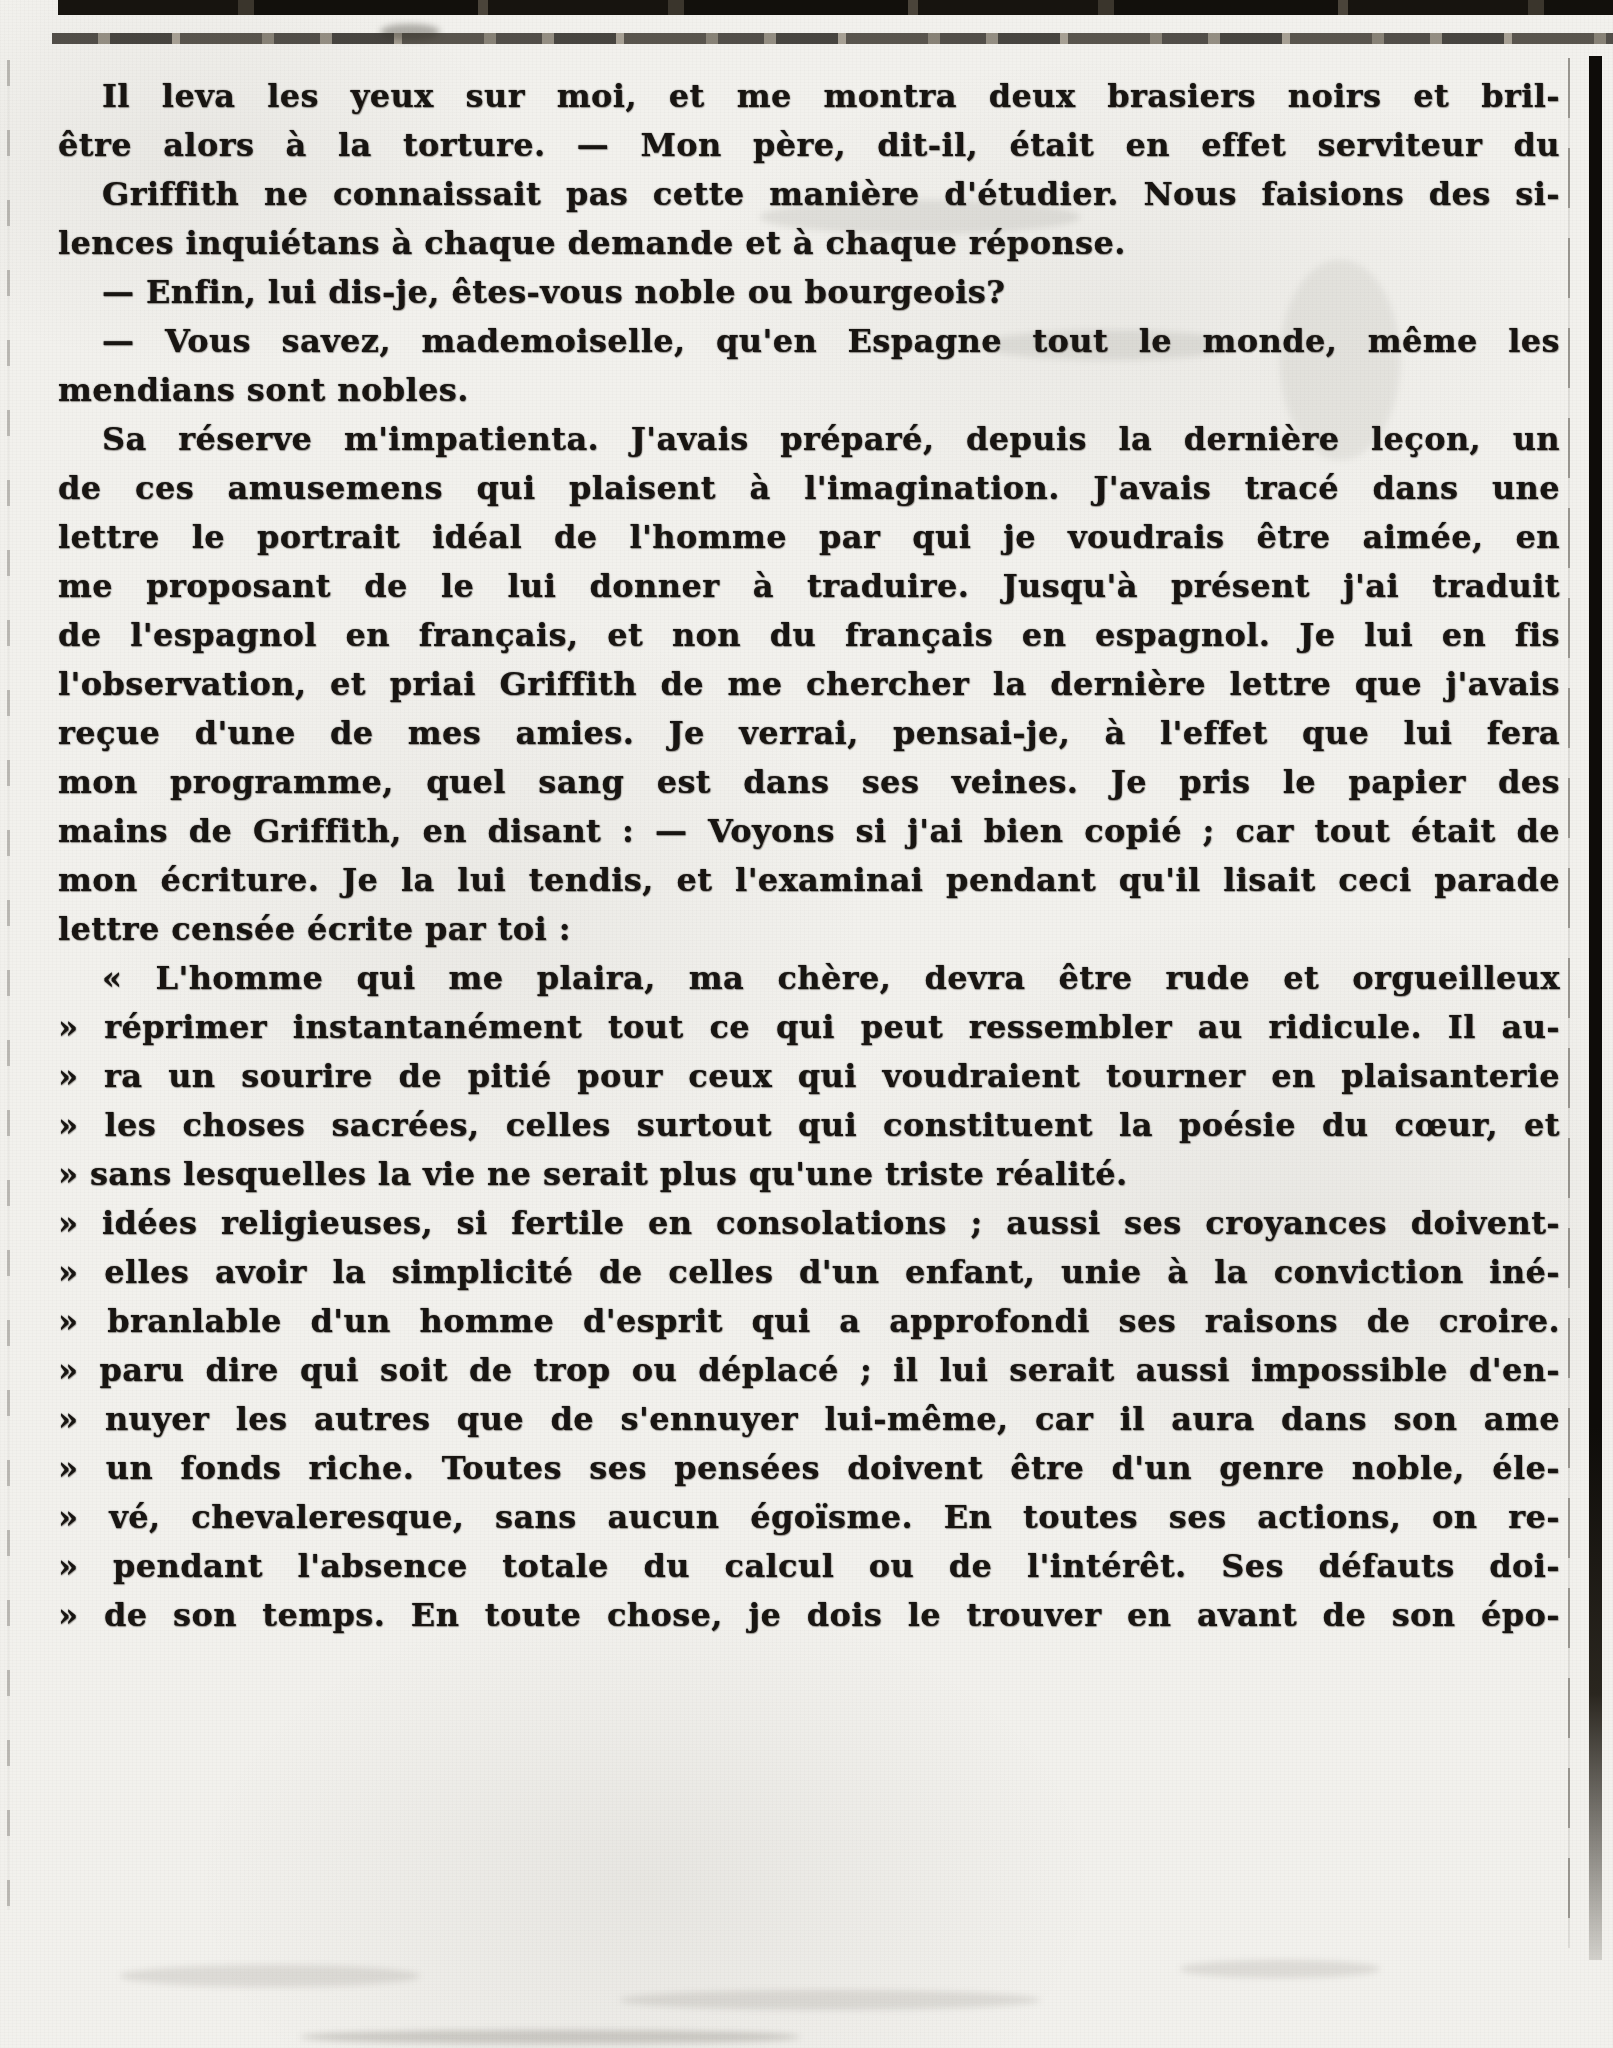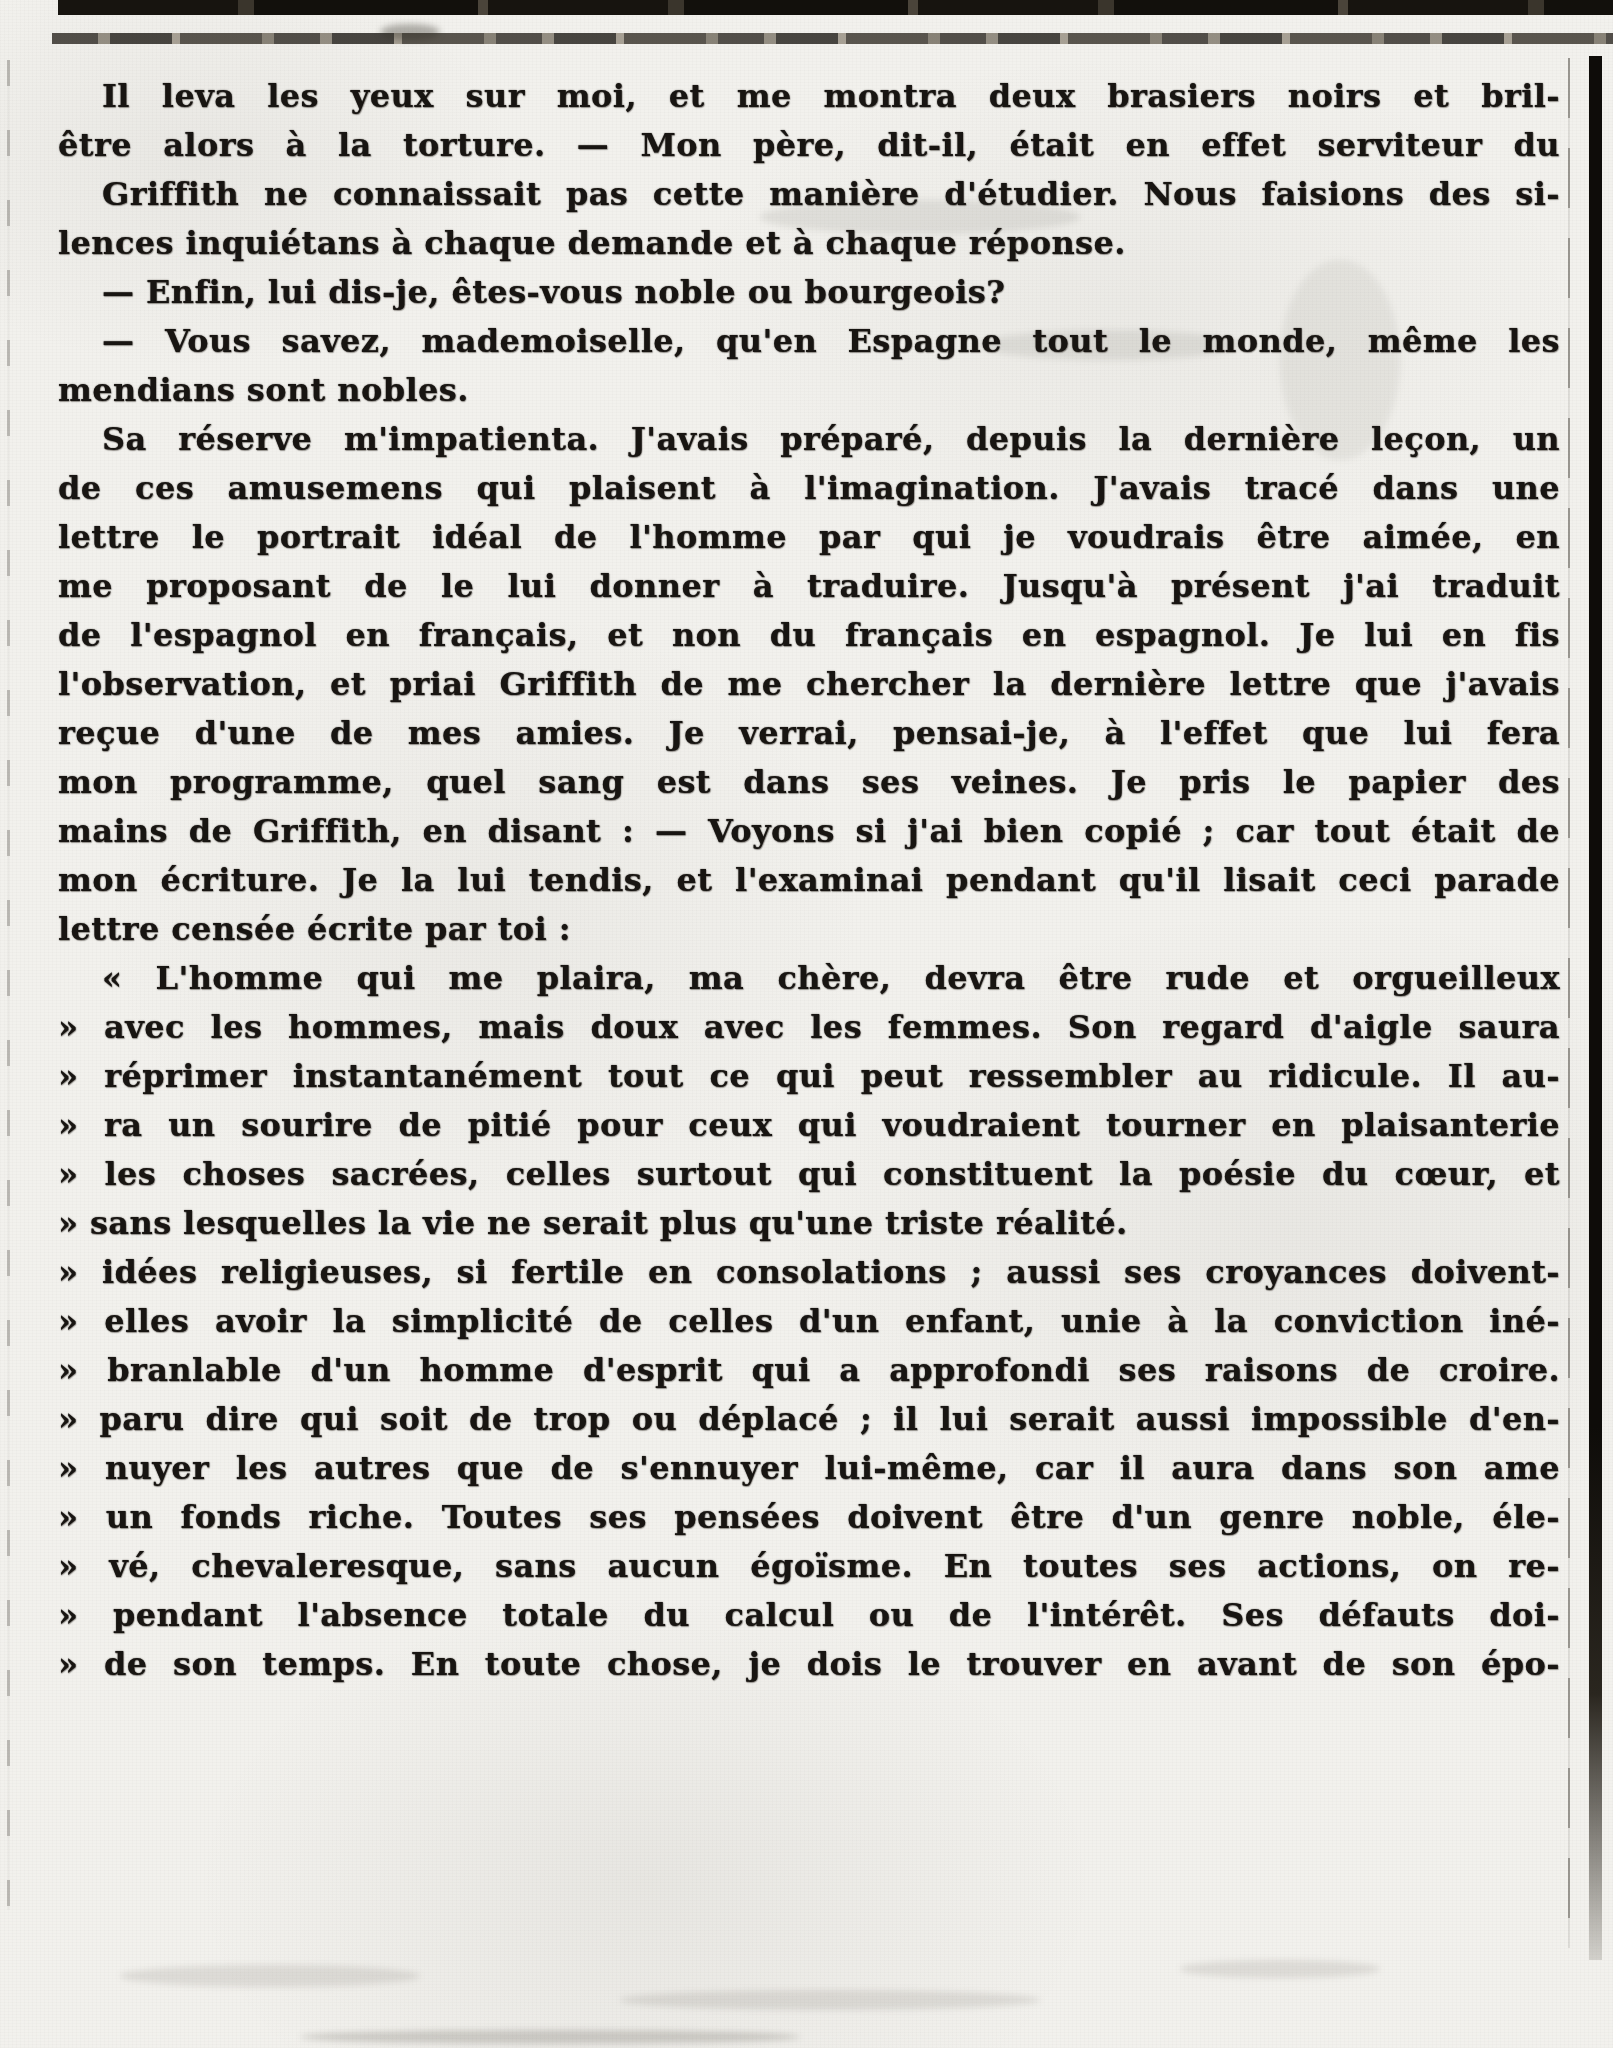--- a/index.html
+++ b/index.html
@@ -145,21 +145,20 @@
       <div class="line">de l'espagnol en français, et non du français en espagnol. Je lui en fis</div>
       <div class="line">l'observation, et priai Griffith de me chercher la dernière lettre que j'avais</div>
       <div class="line">reçue d'une de mes amies. Je verrai, pensai-je, à l'effet que lui fera</div>
       <div class="line">mon programme, quel sang est dans ses veines. Je pris le papier des</div>
       <div class="line">mains de Griffith, en disant : — Voyons si j'ai bien copié ; car tout était de</div>
       <div class="line">mon écriture. Je la lui tendis, et l'examinai pendant qu'il lisait ceci parade</div>
       <div class="line last">lettre censée écrite par toi :</div>
     </div>
     <div class="paragraph">
       <div class="line first">« L'homme qui me plaira, ma chère, devra être rude et orgueilleux</div>
-      <div class="line">» avec les hommes, mais doux avec les femmes. Son regard d'aigle saura</div>
       <div class="line">» réprimer instantanément tout ce qui peut ressembler au ridicule. Il au-</div>
       <div class="line">» ra un sourire de pitié pour ceux qui voudraient tourner en plaisanterie</div>
       <div class="line">» les choses sacrées, celles surtout qui constituent la poésie du cœur, et</div>
       <div class="line last">» sans lesquelles la vie ne serait plus qu'une triste réalité.</div>
     </div>
     <div class="paragraph">
       <div class="line">» idées religieuses, si fertile en consolations ; aussi ses croyances doivent-</div>
       <div class="line">» elles avoir la simplicité de celles d'un enfant, unie à la conviction iné-</div>
       <div class="line">» branlable d'un homme d'esprit qui a approfondi ses raisons de croire.</div>
       <div class="line">» paru dire qui soit de trop ou déplacé ; il lui serait aussi impossible d'en-</div>

